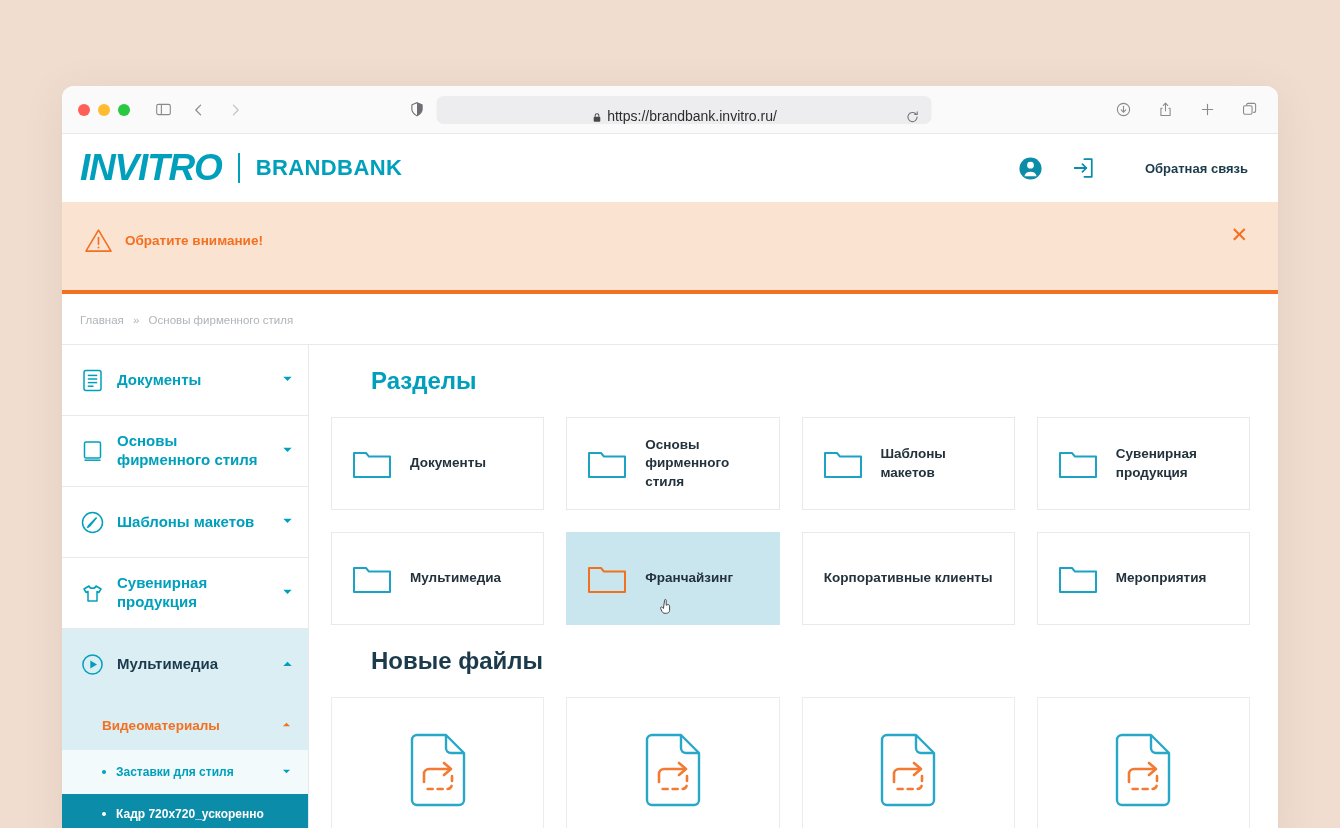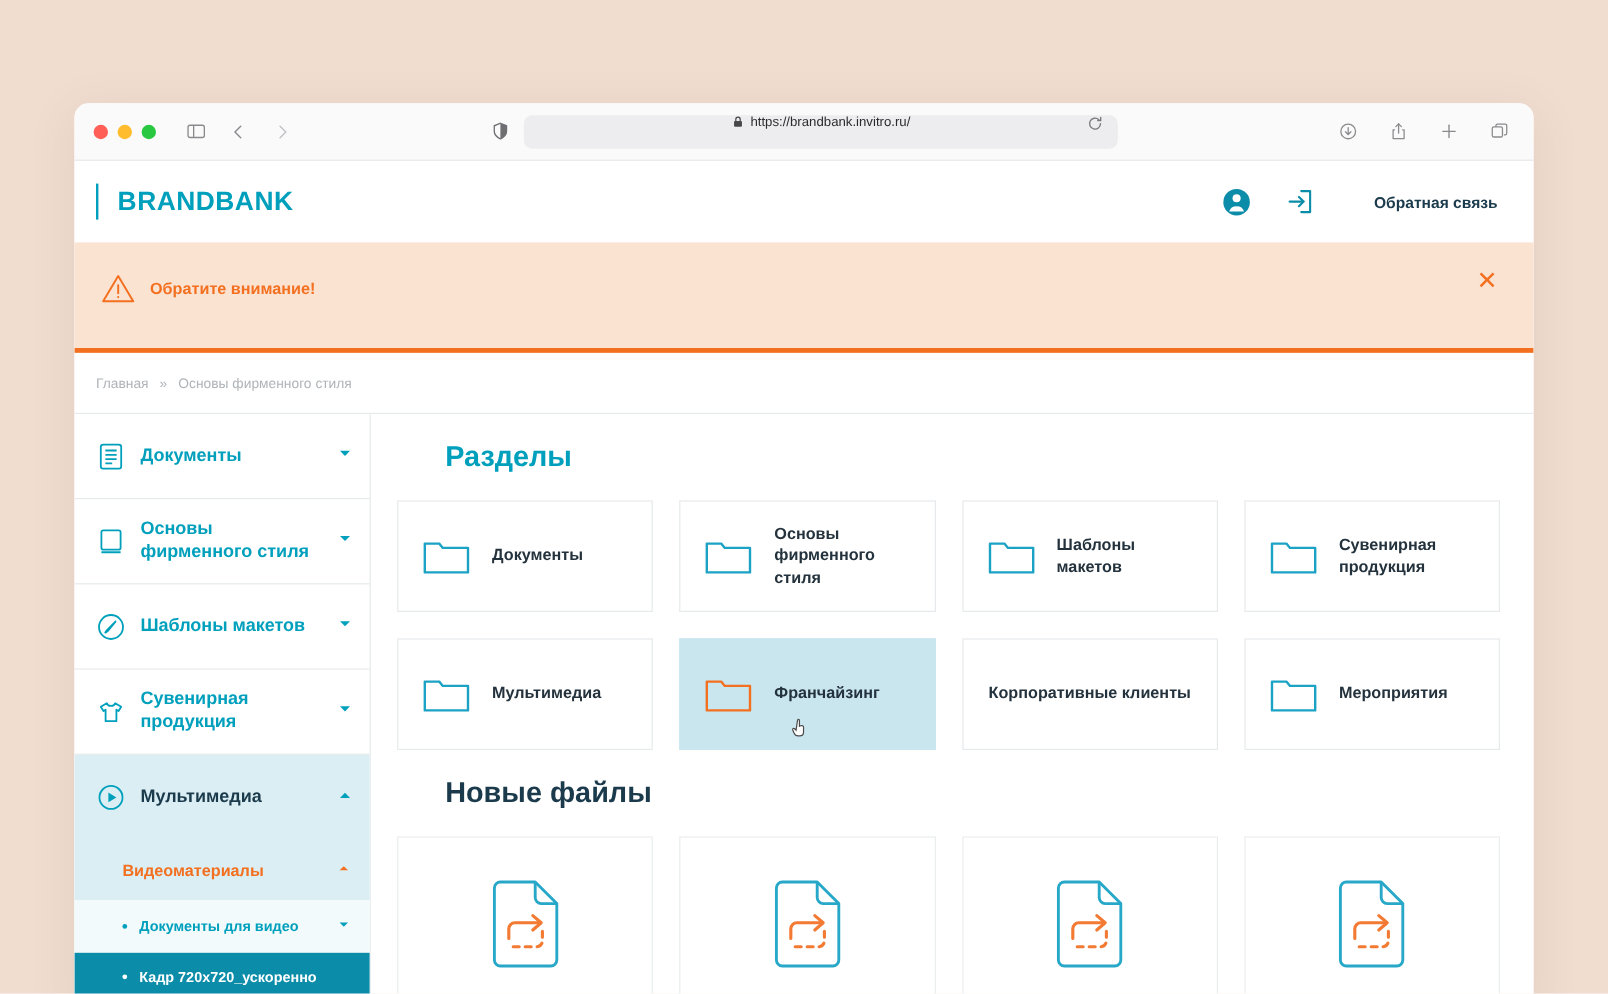--- a/index.html
+++ b/index.html
@@ -58,25 +58,25 @@
     align-items: center;
     gap: 10px;
   }
   .shield { color: #6e6e73; width: 18px; height: 18px; }
   .url-bar {
     width: 495px;
     height: 28px;
     background: #ededef;
     border-radius: 7px;
     display: flex;
-    align-items: flex-start;
+    align-items: flex-end;
     justify-content: center;
     position: relative;
     color: #2c2c2e;
-    font-size: 11px;
+    font-size: 14px;
   }
   .url-inner { display: flex; align-items: center; gap: 5px; }
   .lock { width: 11px; height: 11px; color: #48484a; }
   .reload {
     position: absolute;
     right: 12px;
     color: #7a7a7e;
     width: 14px; height: 14px;
   }
 
@@ -388,20 +388,21 @@
         <svg viewBox="0 0 20 20" width="17" height="17" fill="none" stroke="currentColor" stroke-width="1.25" stroke-linejoin="round">
           <rect x="3" y="5.5" width="10" height="10" rx="1.6"></rect>
             <path d="M6.6 5.5 V4.4 a1.6 1.6 0 0 1 1.6-1.6 H15.6 a1.6 1.6 0 0 1 1.6 1.6 V11.8 a1.6 1.6 0 0 1-1.6 1.6 H14.4"></path>
         </svg>
       </span>
     </div>
   </div>
 
   <div class="site-header">
     <div class="logo-area">
+      <span class="logo-invitro">INVITRO</span>
       <span class="logo-div"></span>
       <span class="logo-brandbank">BRANDBANK</span>
     </div>
     <div class="header-right">
       <span style="color:#0b8ca8;display:flex;">
         <svg viewBox="0 0 26 26" width="25" height="25">
           <circle cx="13" cy="13" r="11.5" fill="currentColor"></circle>
           <circle cx="13" cy="9.6" r="3.5" fill="#fff"></circle>
           <path d="M6.6 21 a6.6 6 0 0 1 12.8 0 Z" fill="#fff"></path>
         </svg>
@@ -522,21 +523,21 @@
         <span class="lbl">Видеоматериалы</span>
         <span class="caret">
           <svg viewBox="0 0 14 14" width="11" height="11" fill="currentColor">
               <path d="M2.5 9.2 L7 4.8 L11.5 9.2 Z"></path>
             </svg>
         </span>
       </div>
 
       <div class="side-sub2">
         <span class="bullet"></span>
-        <span class="lbl">Документы для видео</span>
+        <span class="lbl">Заставки для стиля</span>
         <span class="caret">
           <svg viewBox="0 0 14 14" width="11" height="11" fill="currentColor">
               <path d="M2.5 4.8 L7 9.2 L11.5 4.8 Z"></path>
             </svg>
         </span>
       </div>
 
       <div class="side-sub3">
         <span class="bullet"></span>
         <span class="lbl">Кадр 720x720_ускоренно</span>

